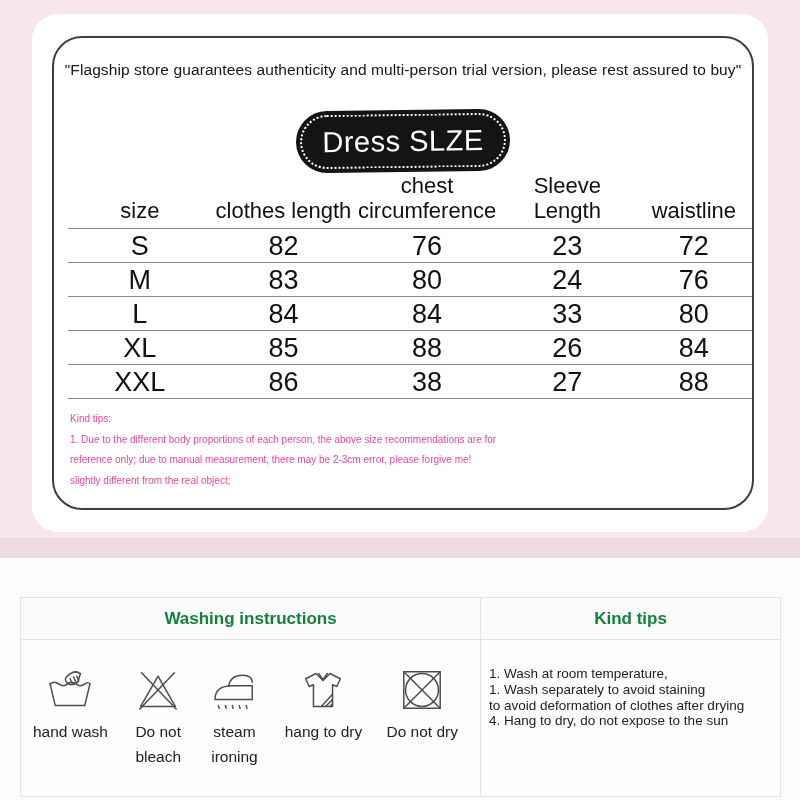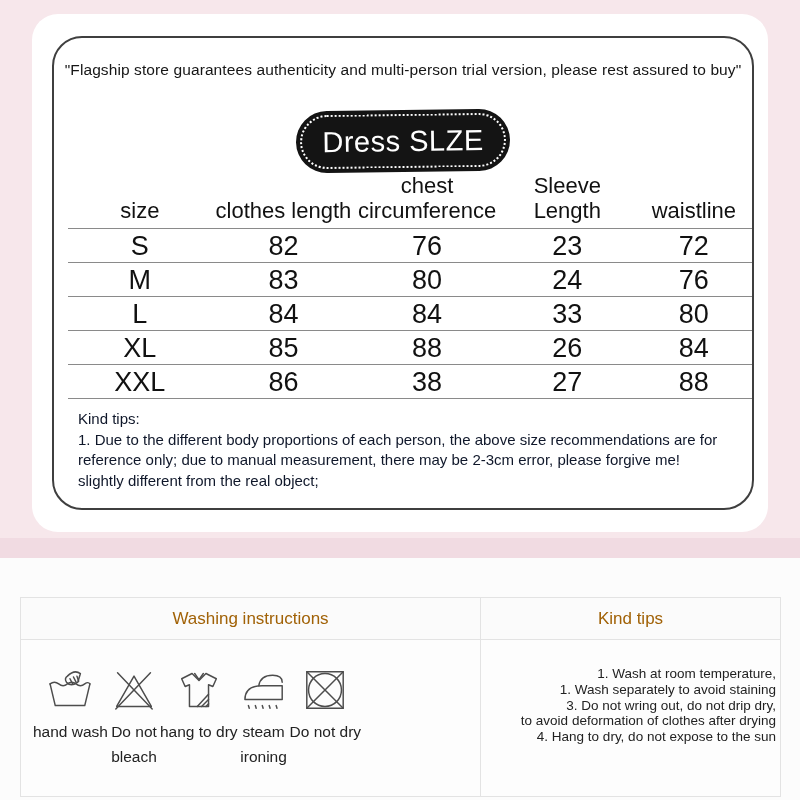--- a/index.html
+++ b/index.html
@@ -92,70 +92,70 @@
     line-height: 30px;
     border-bottom: 1.5px solid #8a8a8a;
   }
   .col-size { width: 21%; }
   .col-clothes { width: 21%; }
   .col-chest { width: 21%; }
   .col-sleeve { width: 20%; }
   .col-waist { width: 17%; }
 
   .kind-tips {
-    margin: 10px 16px 0 24px;
-    font-size: 15px;
+    margin: 10px 16px 0 16px;
+    font-size: 10px;
     line-height: 20.5px;
-    color: #0f172a;
+    color: #ec4899;
   }
 
   
   .bottom-section {
     position: absolute; left: 0; top: 558px;
     width: 800px; height: 242px;
     background: #fcfcfc;
   }
   .care-table {
     position: absolute; left: 20px; top: 39px;
     width: 761px;
     border: 1px solid #e3e3e3;
     background: #fdfdfd;
   }
   .care-header { display: flex; border-bottom: 1px solid #e3e3e3; background: #fbfbfb; }
   .care-header-cell {
     height: 41px;
     display: flex; align-items: center; justify-content: center;
-    font-size: 17px; color: #a16207;
+    font-size: 17px; color: #15803d; font-weight: bold;
   }
   .care-body { display: flex; height: 156px; }
   .cell-left { width: 460px; border-right: 1px solid #e3e3e3; }
   .cell-right { width: 299px; }
   .care-body .cell-left {
     display: flex;
-    padding: 24px 6px 0 12px;
+    justify-content: space-between;
+    padding: 24px 22px 0 12px;
   }
   .wash-item {
     display: flex; flex-direction: column; align-items: center;
   }
   .wash-icon-box {
     height: 52px; display: flex; align-items: center; justify-content: center;
   }
   .wash-icon-box svg { stroke: #4d4d4d; fill: none; stroke-width: 1.7; stroke-linecap: round; stroke-linejoin: round; }
   .wash-label {
     margin-top: 6px;
     font-size: 15.5px; color: #222;
     text-align: center; line-height: 19px;
     white-space: nowrap;
   }
   .care-tips {
     padding: 26px 4px 0 8px;
     font-size: 13.5px;
     line-height: 15.8px;
     color: #222;
-    text-align: right;
   }
 </style>
 </head>
 <body>
 
 <div class="pink-section">
   <div class="pink-band"></div>
 
   <div class="card">
     <div class="card-border">
@@ -257,60 +257,59 @@
               <path d="M11 5 L51 47 M49 5 L9 47"></path>
             </svg>
           </div>
           <div class="wash-label">Do not</div>
           <div class="wash-label">bleach</div>
         </div>
 
         <div class="wash-item">
           <div class="wash-icon-box">
             <svg width="52" height="46" viewBox="0 0 60 50">
+              <path d="M8 36 Q8 20 28 20 H51 V36 Z"></path>
+              <path d="M24 20 Q26 8 40 8 Q51 8 51 16"></path>
+              <path d="M12 43 l1 3 M20 43 l1 3 M28 43 l1 3 M36 43 l1 3 M44 43 l1 3"></path>
+            </svg>
+          </div>
+          <div class="wash-label">steam</div>
+          <div class="wash-label">ironing</div>
+        </div>
+
+        <div class="wash-item">
+          <div class="wash-icon-box">
+            <svg width="52" height="46" viewBox="0 0 60 50">
               <path d="M22 6 L10 12 L14 21 L19 19 V44 H41 V19 L46 21 L50 12 L38 6 L30 14 Z"></path>
               <path d="M25 6 L30 13 L35 6"></path>
               <path d="M28 44 L41 30 M33 44 L41 36 M38 44 L41 41"></path>
             </svg>
           </div>
           <div class="wash-label">hang to dry</div>
           <div class="wash-label"></div>
-        </div>
-
-        <div class="wash-item">
-          <div class="wash-icon-box">
-            <svg width="52" height="46" viewBox="0 0 60 50">
-              <path d="M8 36 Q8 20 28 20 H51 V36 Z"></path>
-              <path d="M24 20 Q26 8 40 8 Q51 8 51 16"></path>
-              <path d="M12 43 l1 3 M20 43 l1 3 M28 43 l1 3 M36 43 l1 3 M44 43 l1 3"></path>
-            </svg>
-          </div>
-          <div class="wash-label">steam</div>
-          <div class="wash-label">ironing</div>
         </div>
 
         <div class="wash-item">
           <div class="wash-icon-box">
             <svg width="52" height="46" viewBox="0 0 60 50">
               <rect x="9" y="4" width="42" height="42"></rect>
               <circle cx="30" cy="25" r="19"></circle>
               <path d="M9 4 L51 46 M51 4 L9 46"></path>
             </svg>
           </div>
           <div class="wash-label">Do not dry</div>
           <div class="wash-label"></div>
         </div>
 
       </div>
 
       <div class="cell-right">
         <div class="care-tips">
           <div>1. Wash at room temperature,</div>
           <div>1. Wash separately to avoid staining</div>
-          <div>3. Do not wring out, do not drip dry,</div>
           <div>to avoid deformation of clothes after drying</div>
           <div>4. Hang to dry, do not expose to the sun</div>
         </div>
       </div>
     </div>
 
   </div>
 </div>
 
 </body></html>

